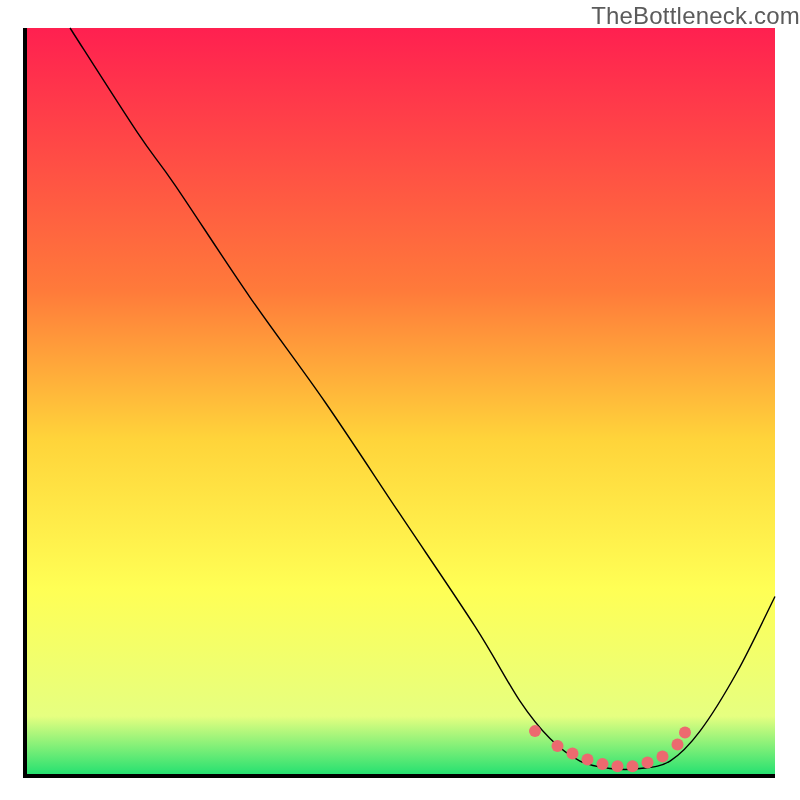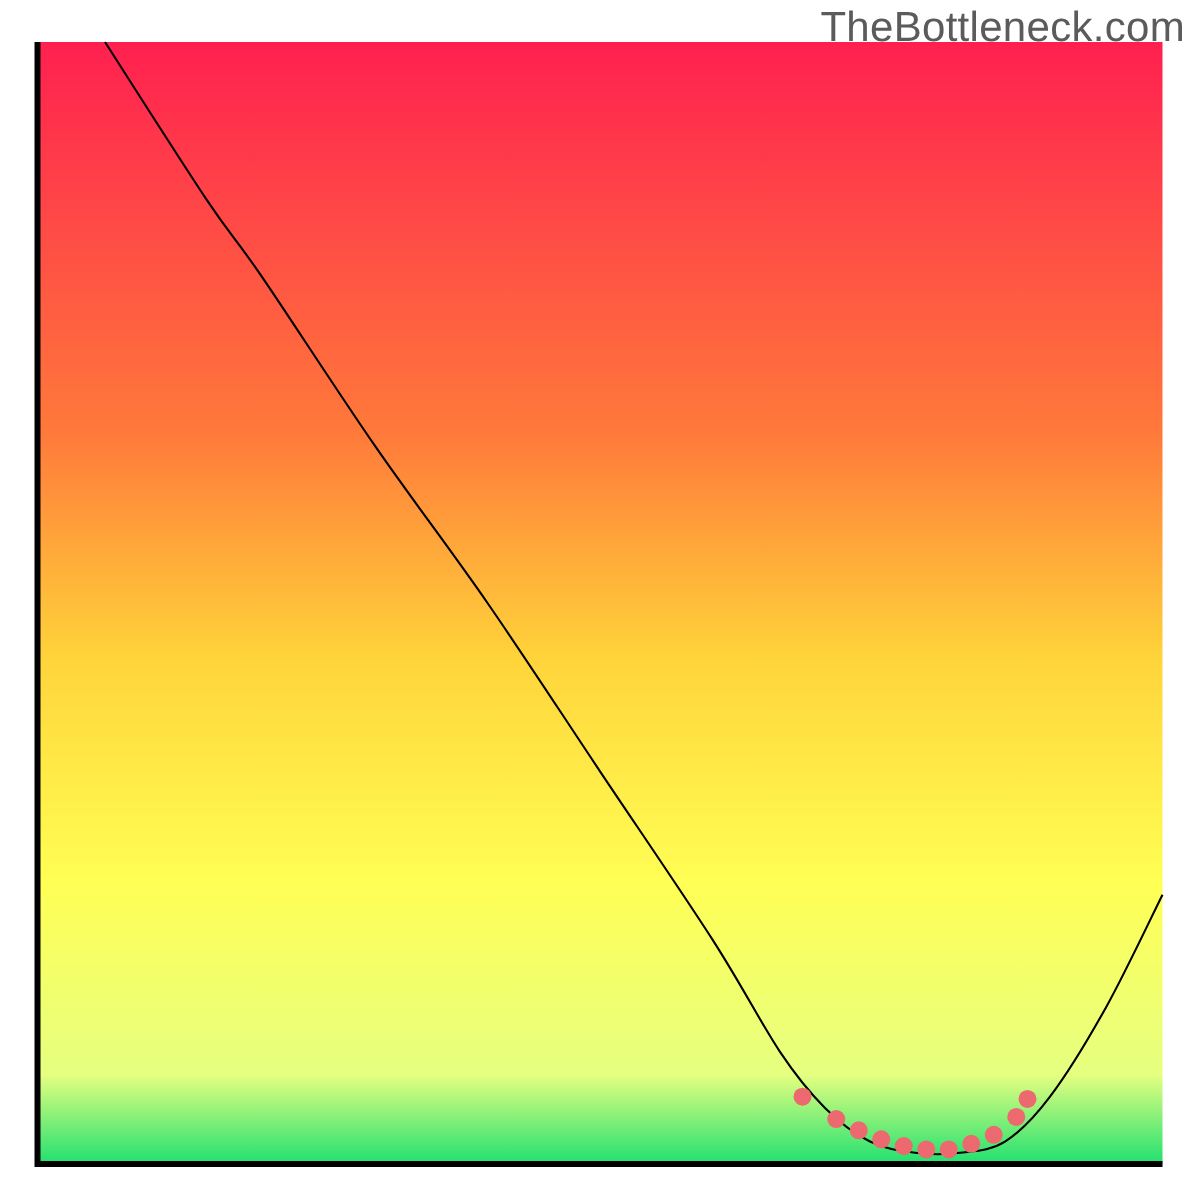--- a/index.html
+++ b/index.html
@@ -12,23 +12,23 @@
     font-family: Arial, Helvetica, sans-serif;
   }
   .frame {
     position: relative;
     width: 800px;
     height: 800px;
   }
   .watermark {
     position: absolute;
     top: 2px;
-    right: 10px;
+    right: 0;
     color: #5b5b5b;
-    font-size: 28px;
+    font-size: 24px;
     font-weight: 500;
     letter-spacing: 0.2px;
     z-index: 10;
   }
   svg {
     display: block;
   }
 </style>
 </head>
 <body>

